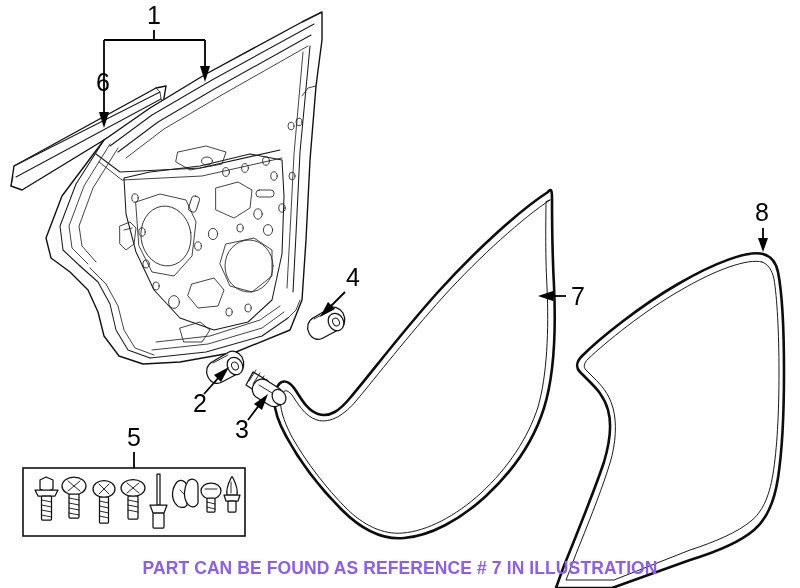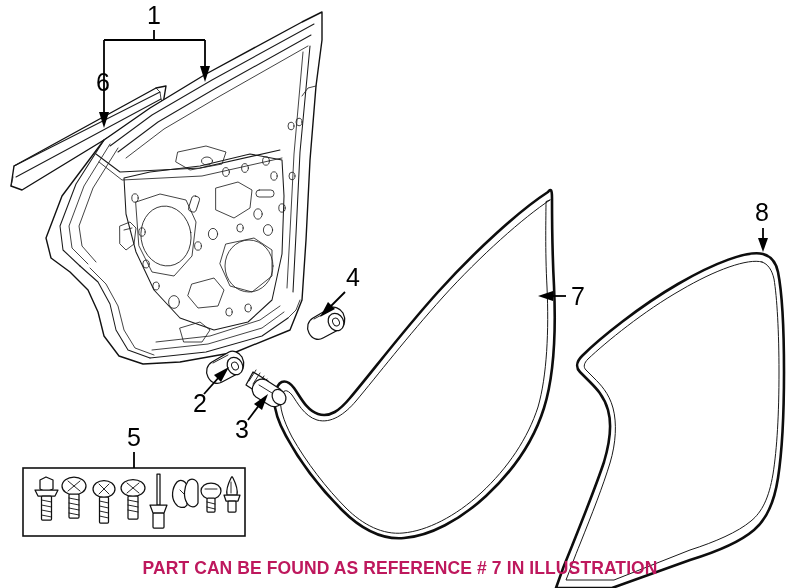--- a/index.html
+++ b/index.html
@@ -465,17 +465,17 @@
     </g>
 
     <g>
       <path class="leader" d="M 763,228 L 763,240"></path>
       <polygon class="arrowhead" points="763,252 758,238 768,238"></polygon>
       <text class="callout-num" x="762" y="221">8</text>
     </g>
 
   </svg>
 
-  <div class="caption" style="color: #be185d;">
+  <div class="caption" style="color: #8b5cf6;">
     <span>PART CAN BE FOUND AS REFERENCE # 7 IN ILLUSTRATION</span>
   </div>
 
 </div>
 
 </body></html>

